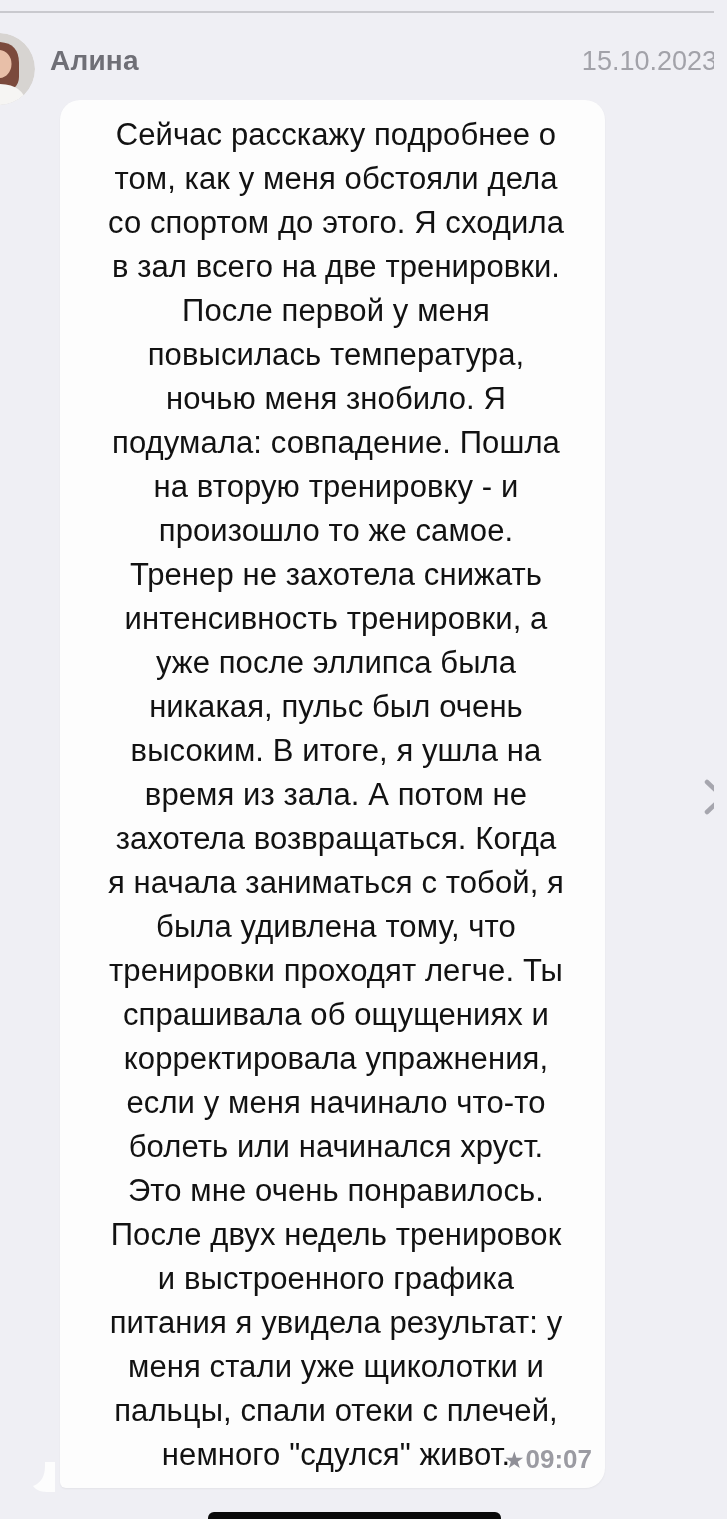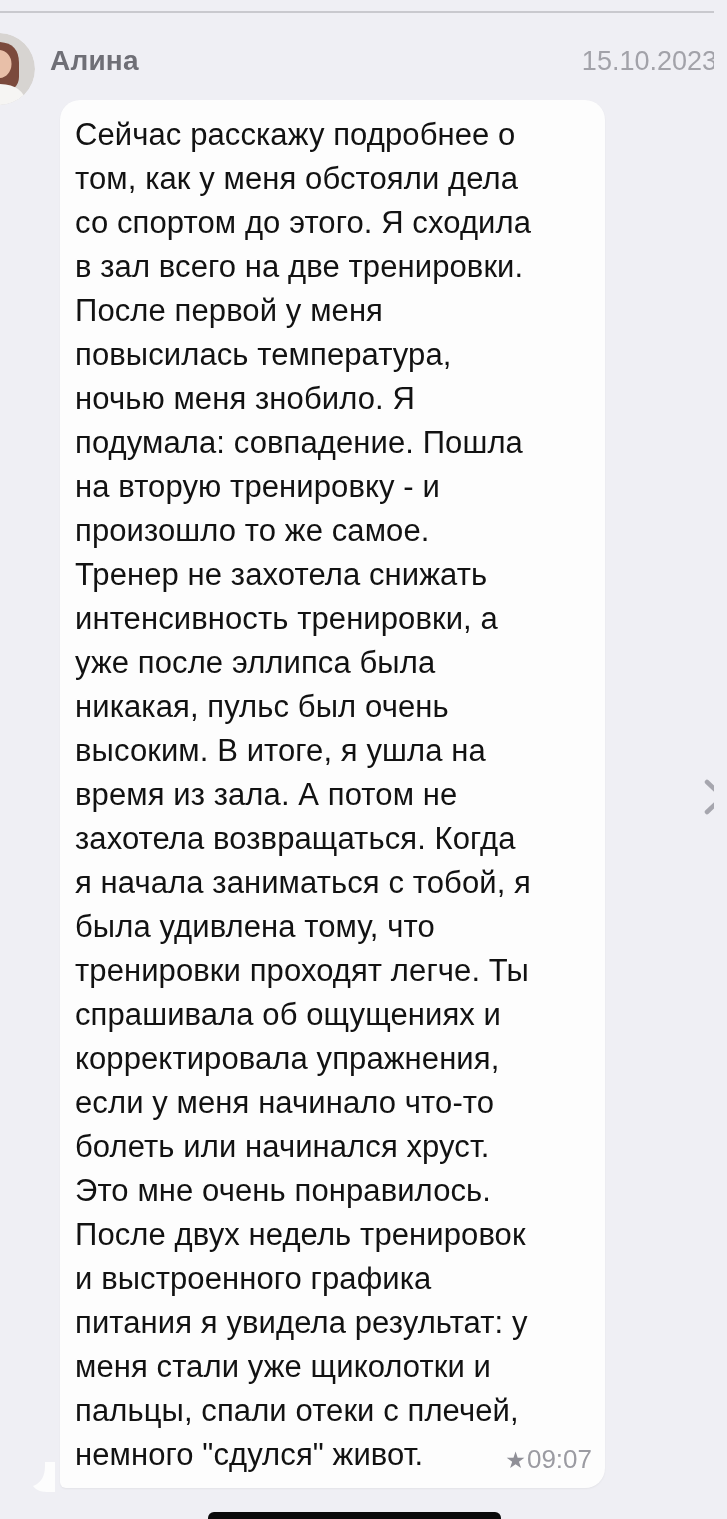--- a/index.html
+++ b/index.html
@@ -7,20 +7,21 @@
   body {
     font-family: "Liberation Sans", "DejaVu Sans", sans-serif;
     background: #efeff4;
   }
   .screen {
     position: relative;
     width: 714px;
     height: 1519px;
     background: #efeff4;
     overflow: hidden;
+    text-align: center;
   }
   .top-divider {
     position: absolute;
     left: 0; top: 11px;
     width: 727px; height: 2px;
     background: #c9c9ce;
   }
   .avatar {
     position: absolute;
     left: -37px; top: 33px;
@@ -75,20 +76,21 @@
   }
   .star-icon {
     font-family: "DejaVu Sans", sans-serif;
     font-size: 23px;
     color: #8f8f97;
     margin-right: 1px;
   }
   .message-time {
     font-size: 26px;
     color: #9b9ba2;
+    font-weight: bold;
   }
   .chevron-right {
     position: absolute;
     left: 702px; top: 776px;
     width: 26px; height: 42px;
   }
   .home-indicator {
     position: absolute;
     left: 208px; top: 1512px;
     width: 293px; height: 12px;

